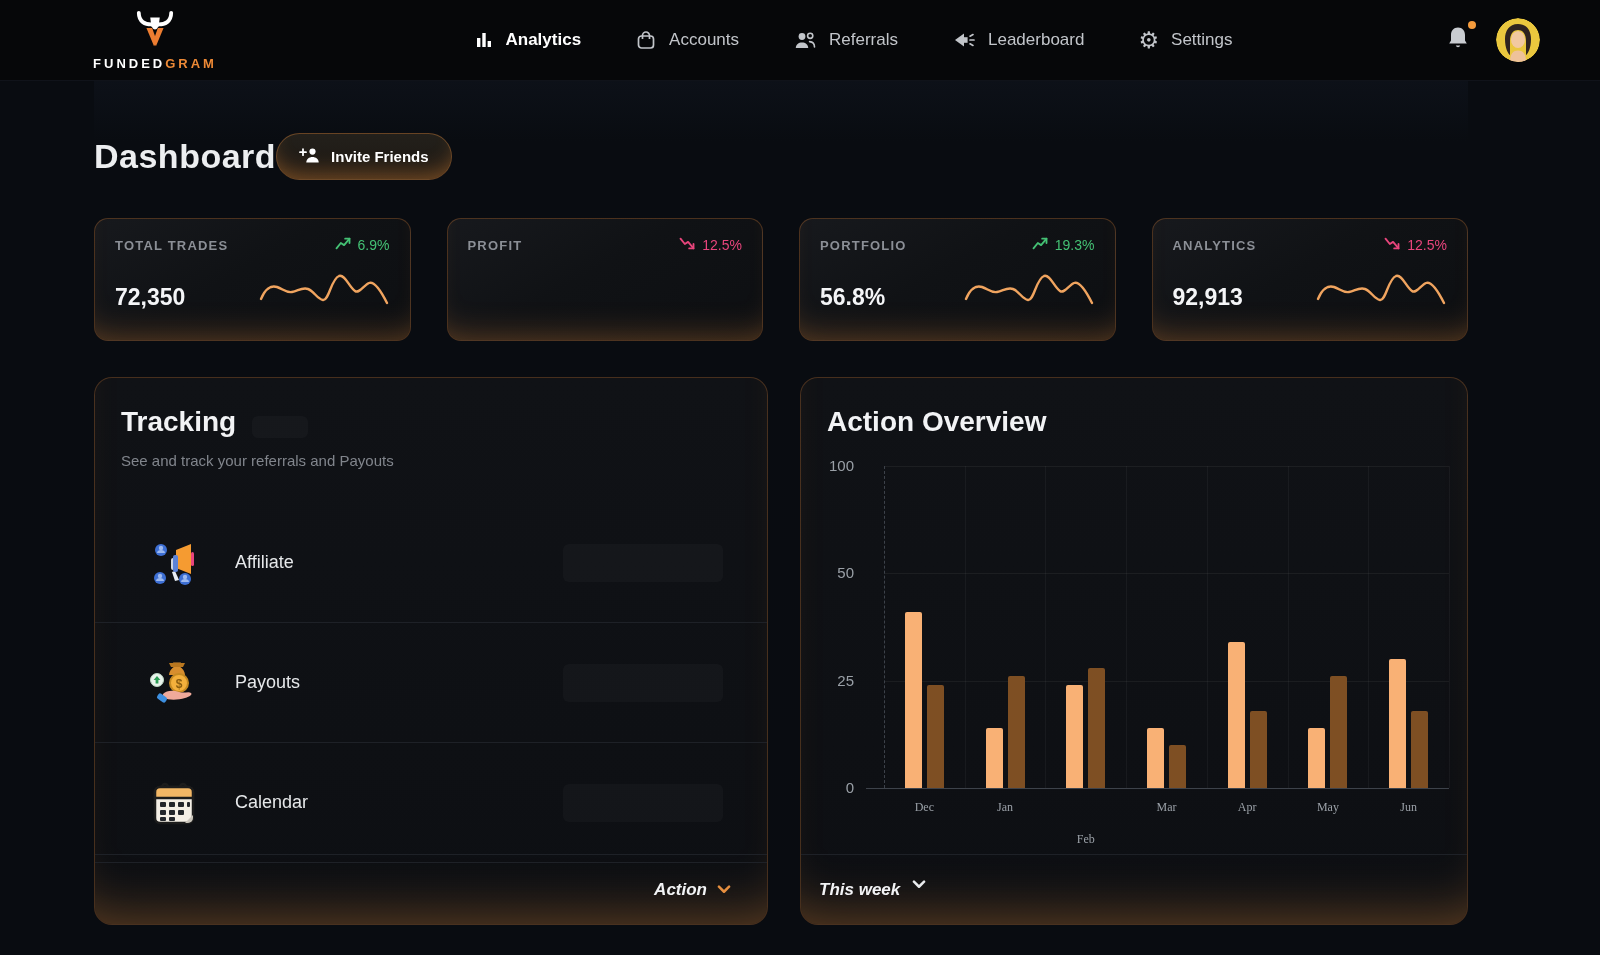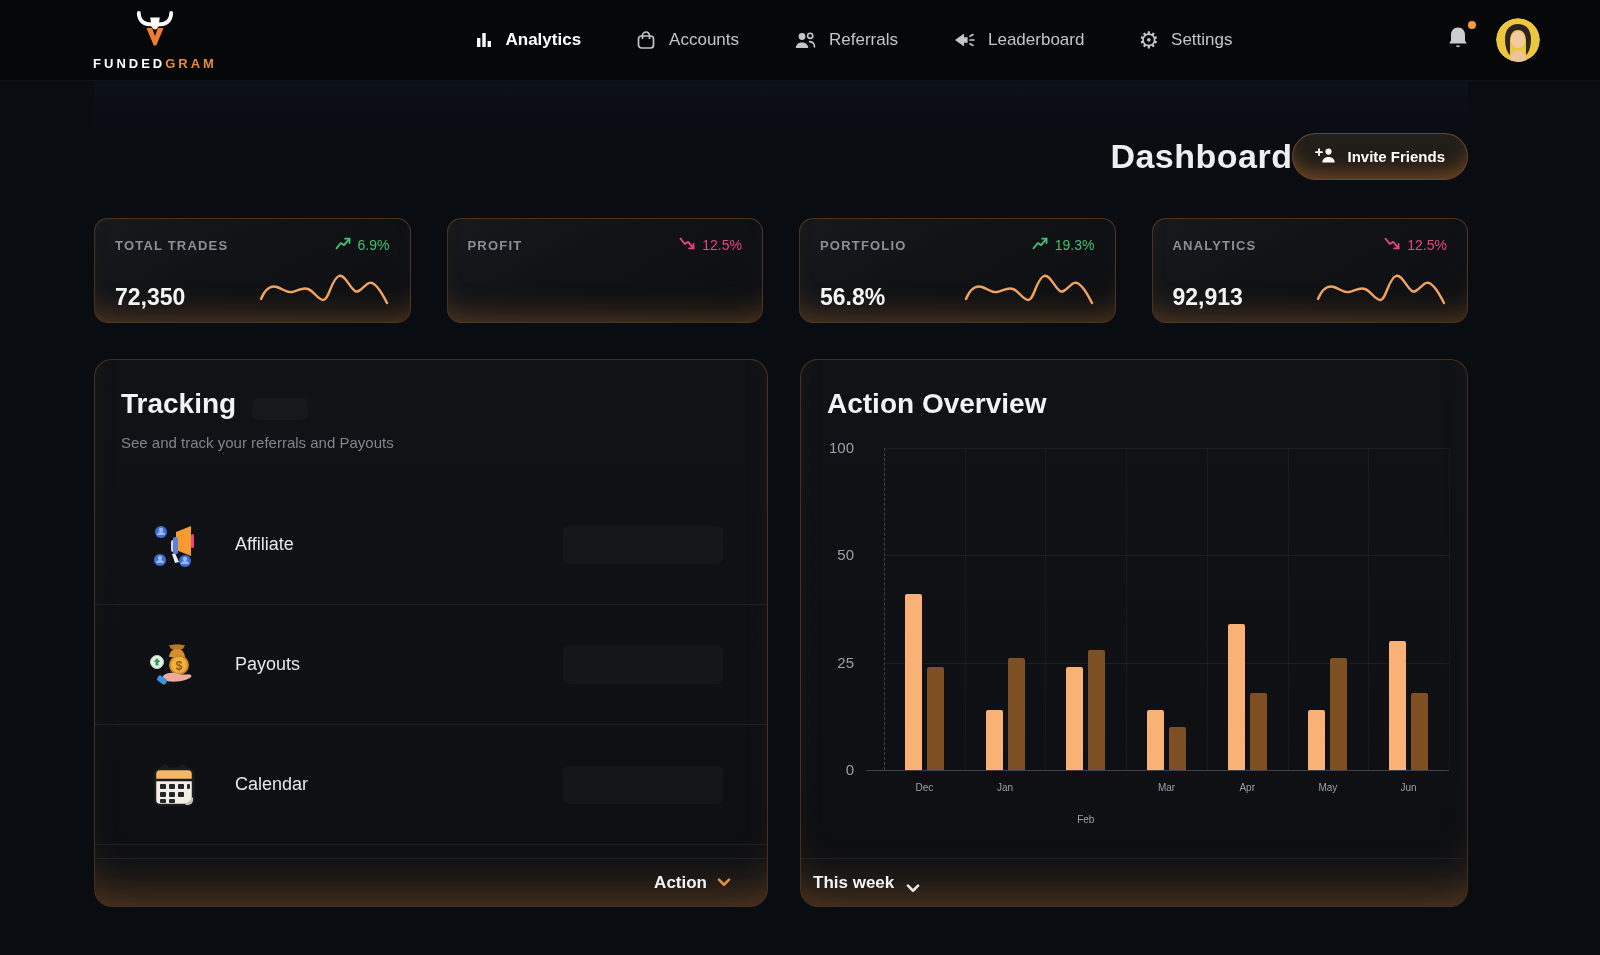--- a/index.html
+++ b/index.html
@@ -19,31 +19,31 @@
   .nav-item .nav-icon { display:flex; align-items:center; }
   .top-right { display:flex; align-items:center; gap:26px; }
   .bell-wrap { position:relative; cursor:pointer; }
   .bell-dot { position:absolute; top:-4px; right:-6px; width:8px; height:8px;
     border-radius:50%; background:#f59b3c; }
   .avatar { width:44px; height:44px; border-radius:50%; overflow:hidden; cursor:pointer; }
 
   
   .main { width:1374px; margin:0 auto 0 94px;
     background:linear-gradient(180deg, rgba(20,26,38,.35) 0%, rgba(20,26,38,0) 60px); }
-  .title-row { display:flex; justify-content:flex-end; align-items:center; padding-top:52px; }
+  .title-row { display:flex; justify-content:flex-start; align-items:center; padding-top:52px; }
   h1.page-title { font-size:34px; font-weight:700; color:#eceef0; letter-spacing:.5px; }
   .invite-btn { display:flex; align-items:center; gap:10px; height:47px; padding:0 22px;
     border-radius:24px; border:1px solid rgba(225,140,62,.38); cursor:pointer;
     background:linear-gradient(180deg,#23201b 0%,#1d1813 100%);
     box-shadow:inset 0 -16px 22px -12px rgba(240,146,60,.45);
     color:#fff; font-size:15px; font-weight:700; }
 
   
   .stats { display:grid; grid-template-columns:repeat(4,1fr); gap:36px; margin-top:38px; }
-  .stat-card { height:105px; border-radius:14px; position:relative; padding:18px 20px 14px;
+  .stat-card { height:123px; border-radius:14px; position:relative; padding:18px 20px 14px;
     border:1px solid rgba(205,122,52,.32);
     background:linear-gradient(150deg,#17191d 0%,#101215 45%,#0d0f12 100%);
     box-shadow:inset 0 -26px 34px -26px rgba(240,146,60,.40); }
   .stat-top { display:flex; justify-content:space-between; align-items:center; }
   .stat-label { font-size:13px; font-weight:700; letter-spacing:1.2px; color:#8b8f96; }
   .stat-badge { display:flex; align-items:center; gap:7px; font-size:14px; }
   .stat-bottom { display:flex; justify-content:space-between; align-items:flex-end; margin-top:10px; }
   .stat-value { font-size:23px; font-weight:700; color:#f4f5f7; }
   .sparkline { margin-bottom:-2px; }
 
@@ -59,39 +59,39 @@
   .ghost { background:rgba(255,255,255,.028); border-radius:6px; }
   .ghost-chip { display:inline-block; width:56px; height:22px; margin-left:16px; vertical-align:middle; }
   .panel-sub { margin-top:14px; font-size:15px; color:#81858c; }
 
   .track-list { margin-top:34px; }
   .track-row { height:120px; display:flex; align-items:center; padding:0 26px 0 54px;
     border-bottom:1px solid #1e2127; cursor:pointer; }
   .track-icon { width:50px; height:50px; display:flex; align-items:center; justify-content:center; }
   .track-label { margin-left:36px; font-size:18px; color:#e6e8ea; }
   .row-ghost { margin-left:auto; margin-right:18px; width:160px; height:38px; }
-  .panel-footer { position:absolute; left:0; right:0; bottom:0; height:48px;
-    border-top:1px solid #1e2127; display:flex; align-items:center; }
+  .panel-footer { position:absolute; left:0; right:0; bottom:0; height:70px;
+    border-top:1px solid #1e2127; display:flex; align-items:center;font-style:italic; }
   .footer-action { margin-left:auto; margin-right:36px; display:flex; align-items:center; gap:10px;
     font-size:17px; font-weight:600; color:#f2f3f5; cursor:pointer; }
   .footer-action .chev { color:#e78f3f; display:flex; }
-  .footer-filter { margin-left:12px; display:flex; align-items:flex-end; gap:12px;
+  .footer-filter { margin-left:18px; display:flex; align-items:flex-start; gap:12px;
     font-size:17px; font-weight:600; color:#f2f3f5; cursor:pointer; }
   .footer-filter .chev { color:#e9ebee; display:flex; }
 
   
   .chart { position:absolute; left:0; top:0; right:0; bottom:62px; }
   .tick-label { position:absolute; left:10px; width:43px; text-align:right;
     font-size:15px; color:#9aa0a7; }
   .hgrid { position:absolute; height:1px; background:rgba(255,255,255,.055); }
   .vgrid { position:absolute; width:1px; background:rgba(255,255,255,.045); }
   .vgrid.dashed { width:0; background:none; border-left:1px dashed #3d424a; }
   .axis-line { position:absolute; height:1px; background:#3d424a; }
   .bar { position:absolute; width:17px; border-radius:2px 2px 0 0; }
-  .month-label { position:absolute; text-align:center; font-size:10px; color:#9aa0a7; }
+  .month-label { position:absolute; text-align:center; font-size:12px; color:#9aa0a7;font-family:Liberation Serif, serif; }
 </style>
 </head>
 <body>
 
 <header class="topbar">
   <div class="brand">
     <span>
       <svg width="46" height="40" viewBox="0 0 46 42">
         <path d="M6,3 C6,12 12,16 22,15" stroke="#ffffff" stroke-width="4" fill="none" stroke-linecap="round"></path>
         <path d="M40,3 C40,12 34,16 24,15" stroke="#ffffff" stroke-width="4" fill="none" stroke-linecap="round"></path>

